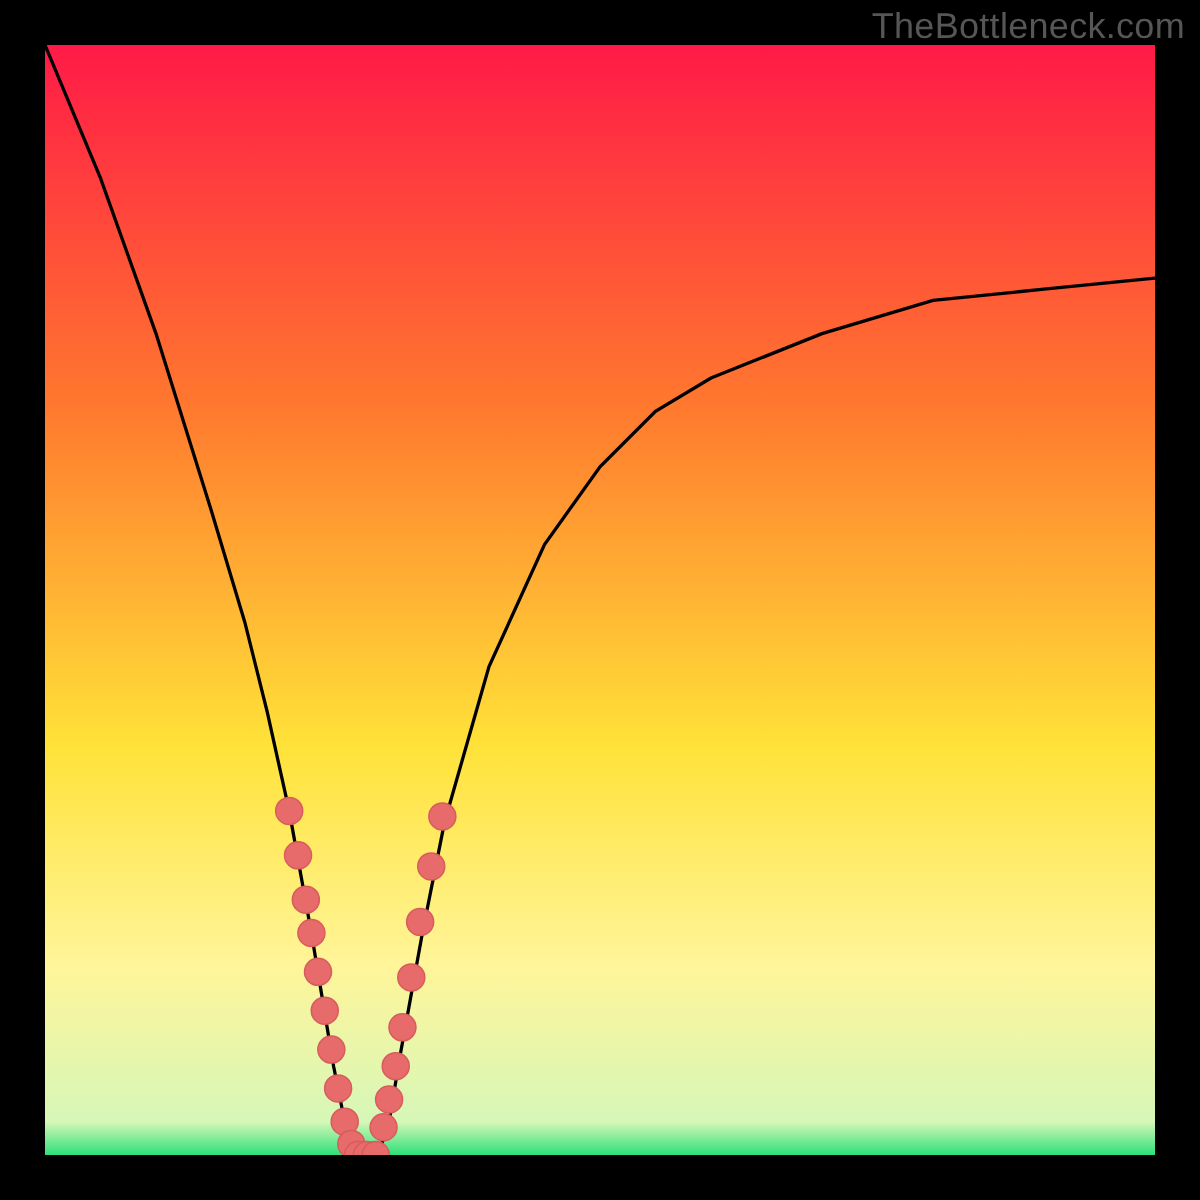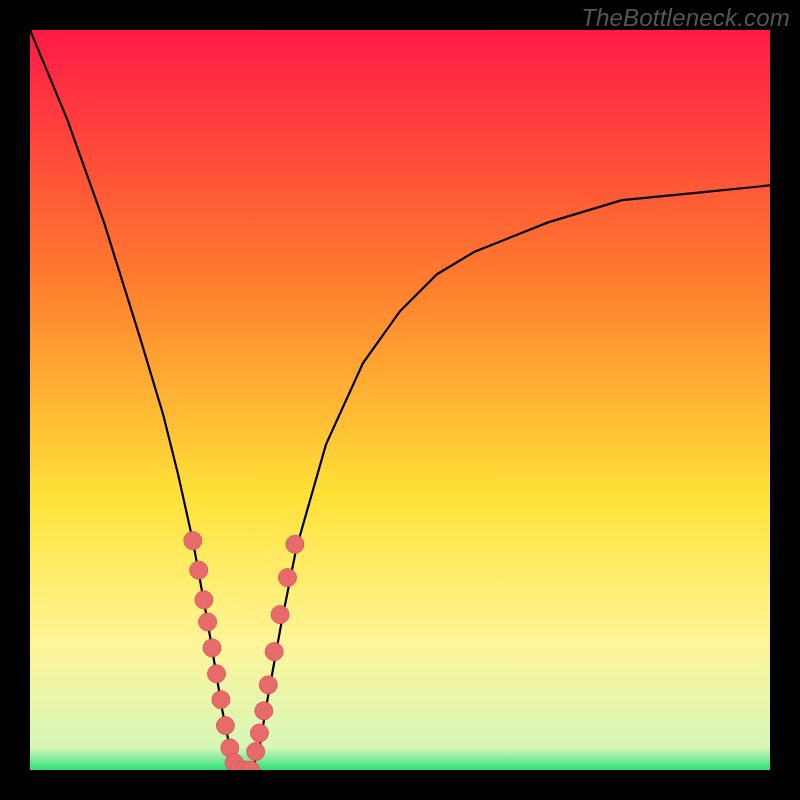--- a/index.html
+++ b/index.html
@@ -10,21 +10,20 @@
     overflow: hidden;
     background: #000;
   }
   .frame {
     position: absolute;
     left: 0;
     top: 0;
     width: 800px;
     height: 800px;
     background: #000;
-    font-style: italic;
   }
   .plot {
     position: absolute;
     left: 30px;
     top: 30px;
     width: 740px;
     height: 740px;
     
   }
   .watermark {

